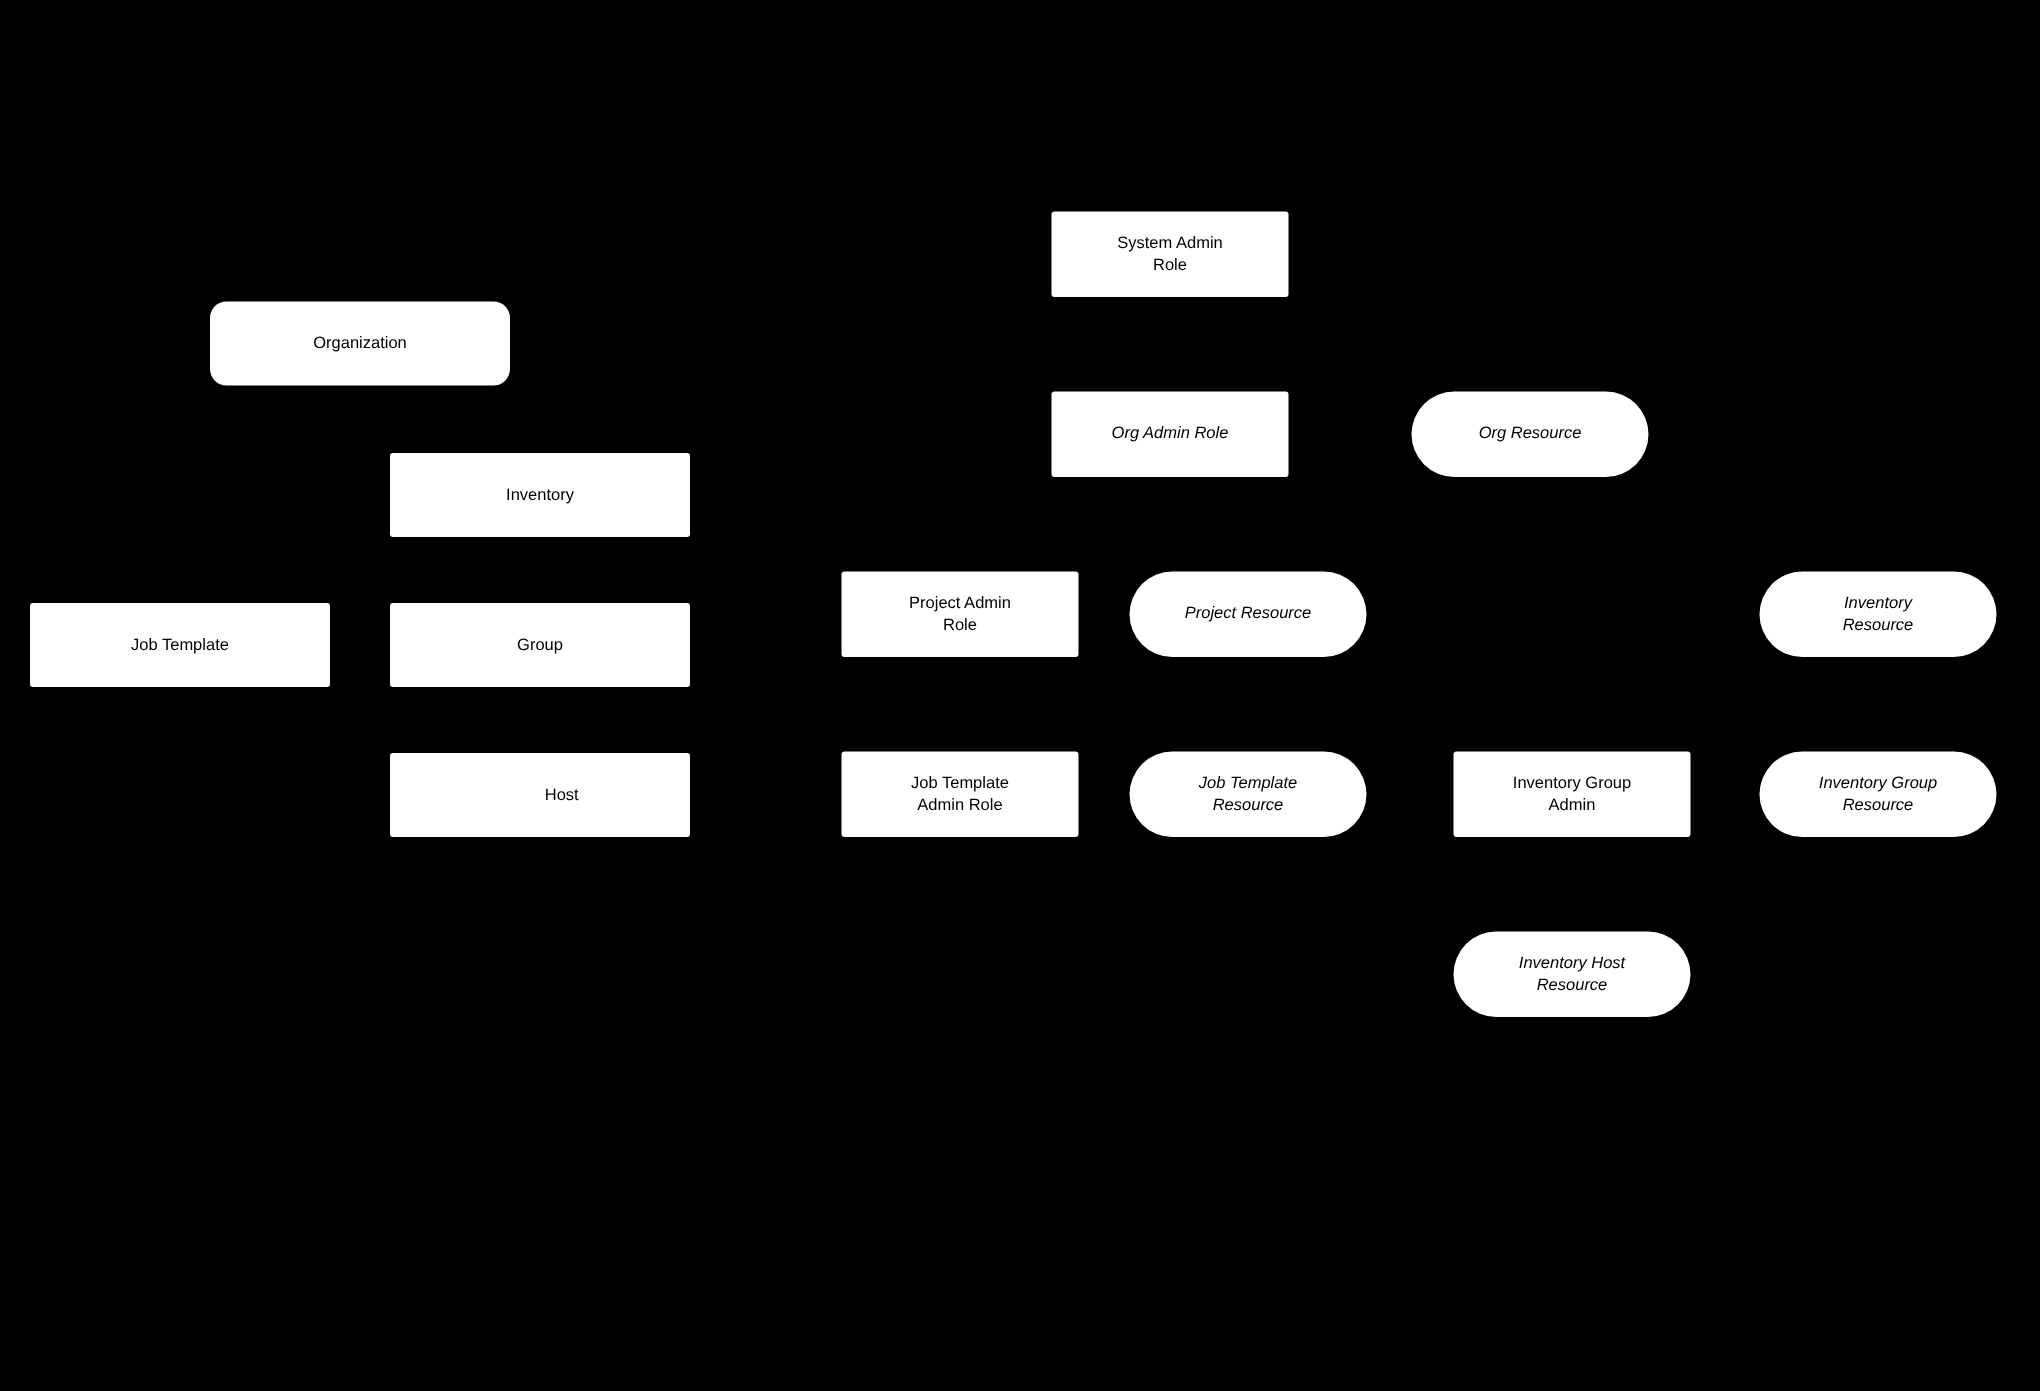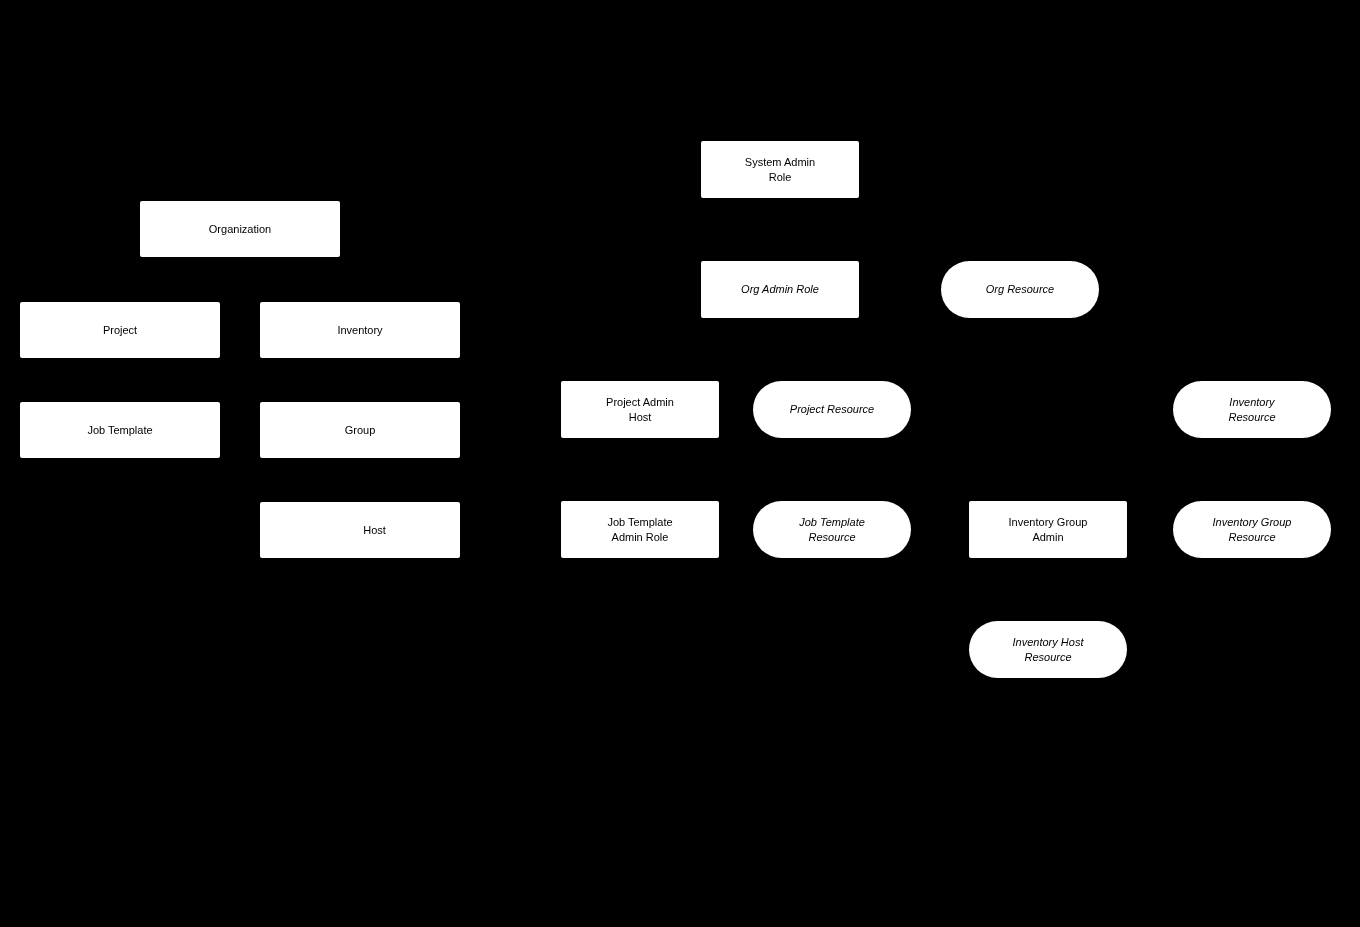--- a/index.html
+++ b/index.html
@@ -41,32 +41,31 @@
   }
   .node.pill {
     border-radius: 999px;
     font-style: italic;
   }
 </style>
 </head>
 <body>
 
 <div id="canvas" style="background: rgb(0, 0, 0);">
-    <div class="node rect" style="left: 140px; top: 201px; width: 200px; height: 56px; background: rgb(255, 255, 255); color: rgb(0, 0, 0);">Organization</div>
-    <div class="node rect" style="left: 20px; top: 302px; width: 200px; height: 56px; background: rgb(255, 255, 255); color: rgb(0, 0, 0);">Project</div>
+    <div class="node rect" style="left: 140px; top: 201px; width: 200px; height: 56px; background: rgb(255, 255, 255); color: rgb(0, 0, 0); border-radius: 11px;">Organization</div>
     <div class="node rect" style="left: 260px; top: 302px; width: 200px; height: 56px; background: rgb(255, 255, 255); color: rgb(0, 0, 0);">Inventory</div>
     <div class="node rect" style="left: 20px; top: 402px; width: 200px; height: 56px; background: rgb(255, 255, 255); color: rgb(0, 0, 0);">Job Template</div>
     <div class="node rect" style="left: 260px; top: 402px; width: 200px; height: 56px; background: rgb(255, 255, 255); color: rgb(0, 0, 0);">Group</div>
     <div class="node rect" style="left: 260px; top: 502px; width: 200px; height: 56px; background: rgb(255, 255, 255); color: rgb(0, 0, 0); padding-left: 35px;">Host</div>
     <div class="node rect" style="left: 701px; top: 141px; width: 158px; height: 57px; background: rgb(255, 255, 255); color: rgb(0, 0, 0);">System Admin
 Role</div>
     <div class="node rect" style="left: 701px; top: 261px; width: 158px; height: 57px; background: rgb(255, 255, 255); color: rgb(0, 0, 0); font-style: italic;">Org Admin Role</div>
     <div class="node pill" style="left: 941px; top: 261px; width: 158px; height: 57px; background: rgb(255, 255, 255); color: rgb(0, 0, 0);">Org Resource</div>
     <div class="node rect" style="left: 561px; top: 381px; width: 158px; height: 57px; background: rgb(255, 255, 255); color: rgb(0, 0, 0);">Project Admin
-Host</div>
+Role</div>
     <div class="node pill" style="left: 753px; top: 381px; width: 158px; height: 57px; background: rgb(255, 255, 255); color: rgb(0, 0, 0); text-align: center;">Project Resource</div>
     <div class="node pill" style="left: 1173px; top: 381px; width: 158px; height: 57px; background: rgb(255, 255, 255); color: rgb(0, 0, 0);">Inventory
 Resource</div>
     <div class="node rect" style="left: 561px; top: 501px; width: 158px; height: 57px; background: rgb(255, 255, 255); color: rgb(0, 0, 0);">Job Template
 Admin Role</div>
     <div class="node pill" style="left: 753px; top: 501px; width: 158px; height: 57px; background: rgb(255, 255, 255); color: rgb(0, 0, 0);">Job Template
 Resource</div>
     <div class="node rect" style="left: 969px; top: 501px; width: 158px; height: 57px; background: rgb(255, 255, 255); color: rgb(0, 0, 0);">Inventory Group
 Admin</div>
     <div class="node pill" style="left: 1173px; top: 501px; width: 158px; height: 57px; background: rgb(255, 255, 255); color: rgb(0, 0, 0);">Inventory Group

